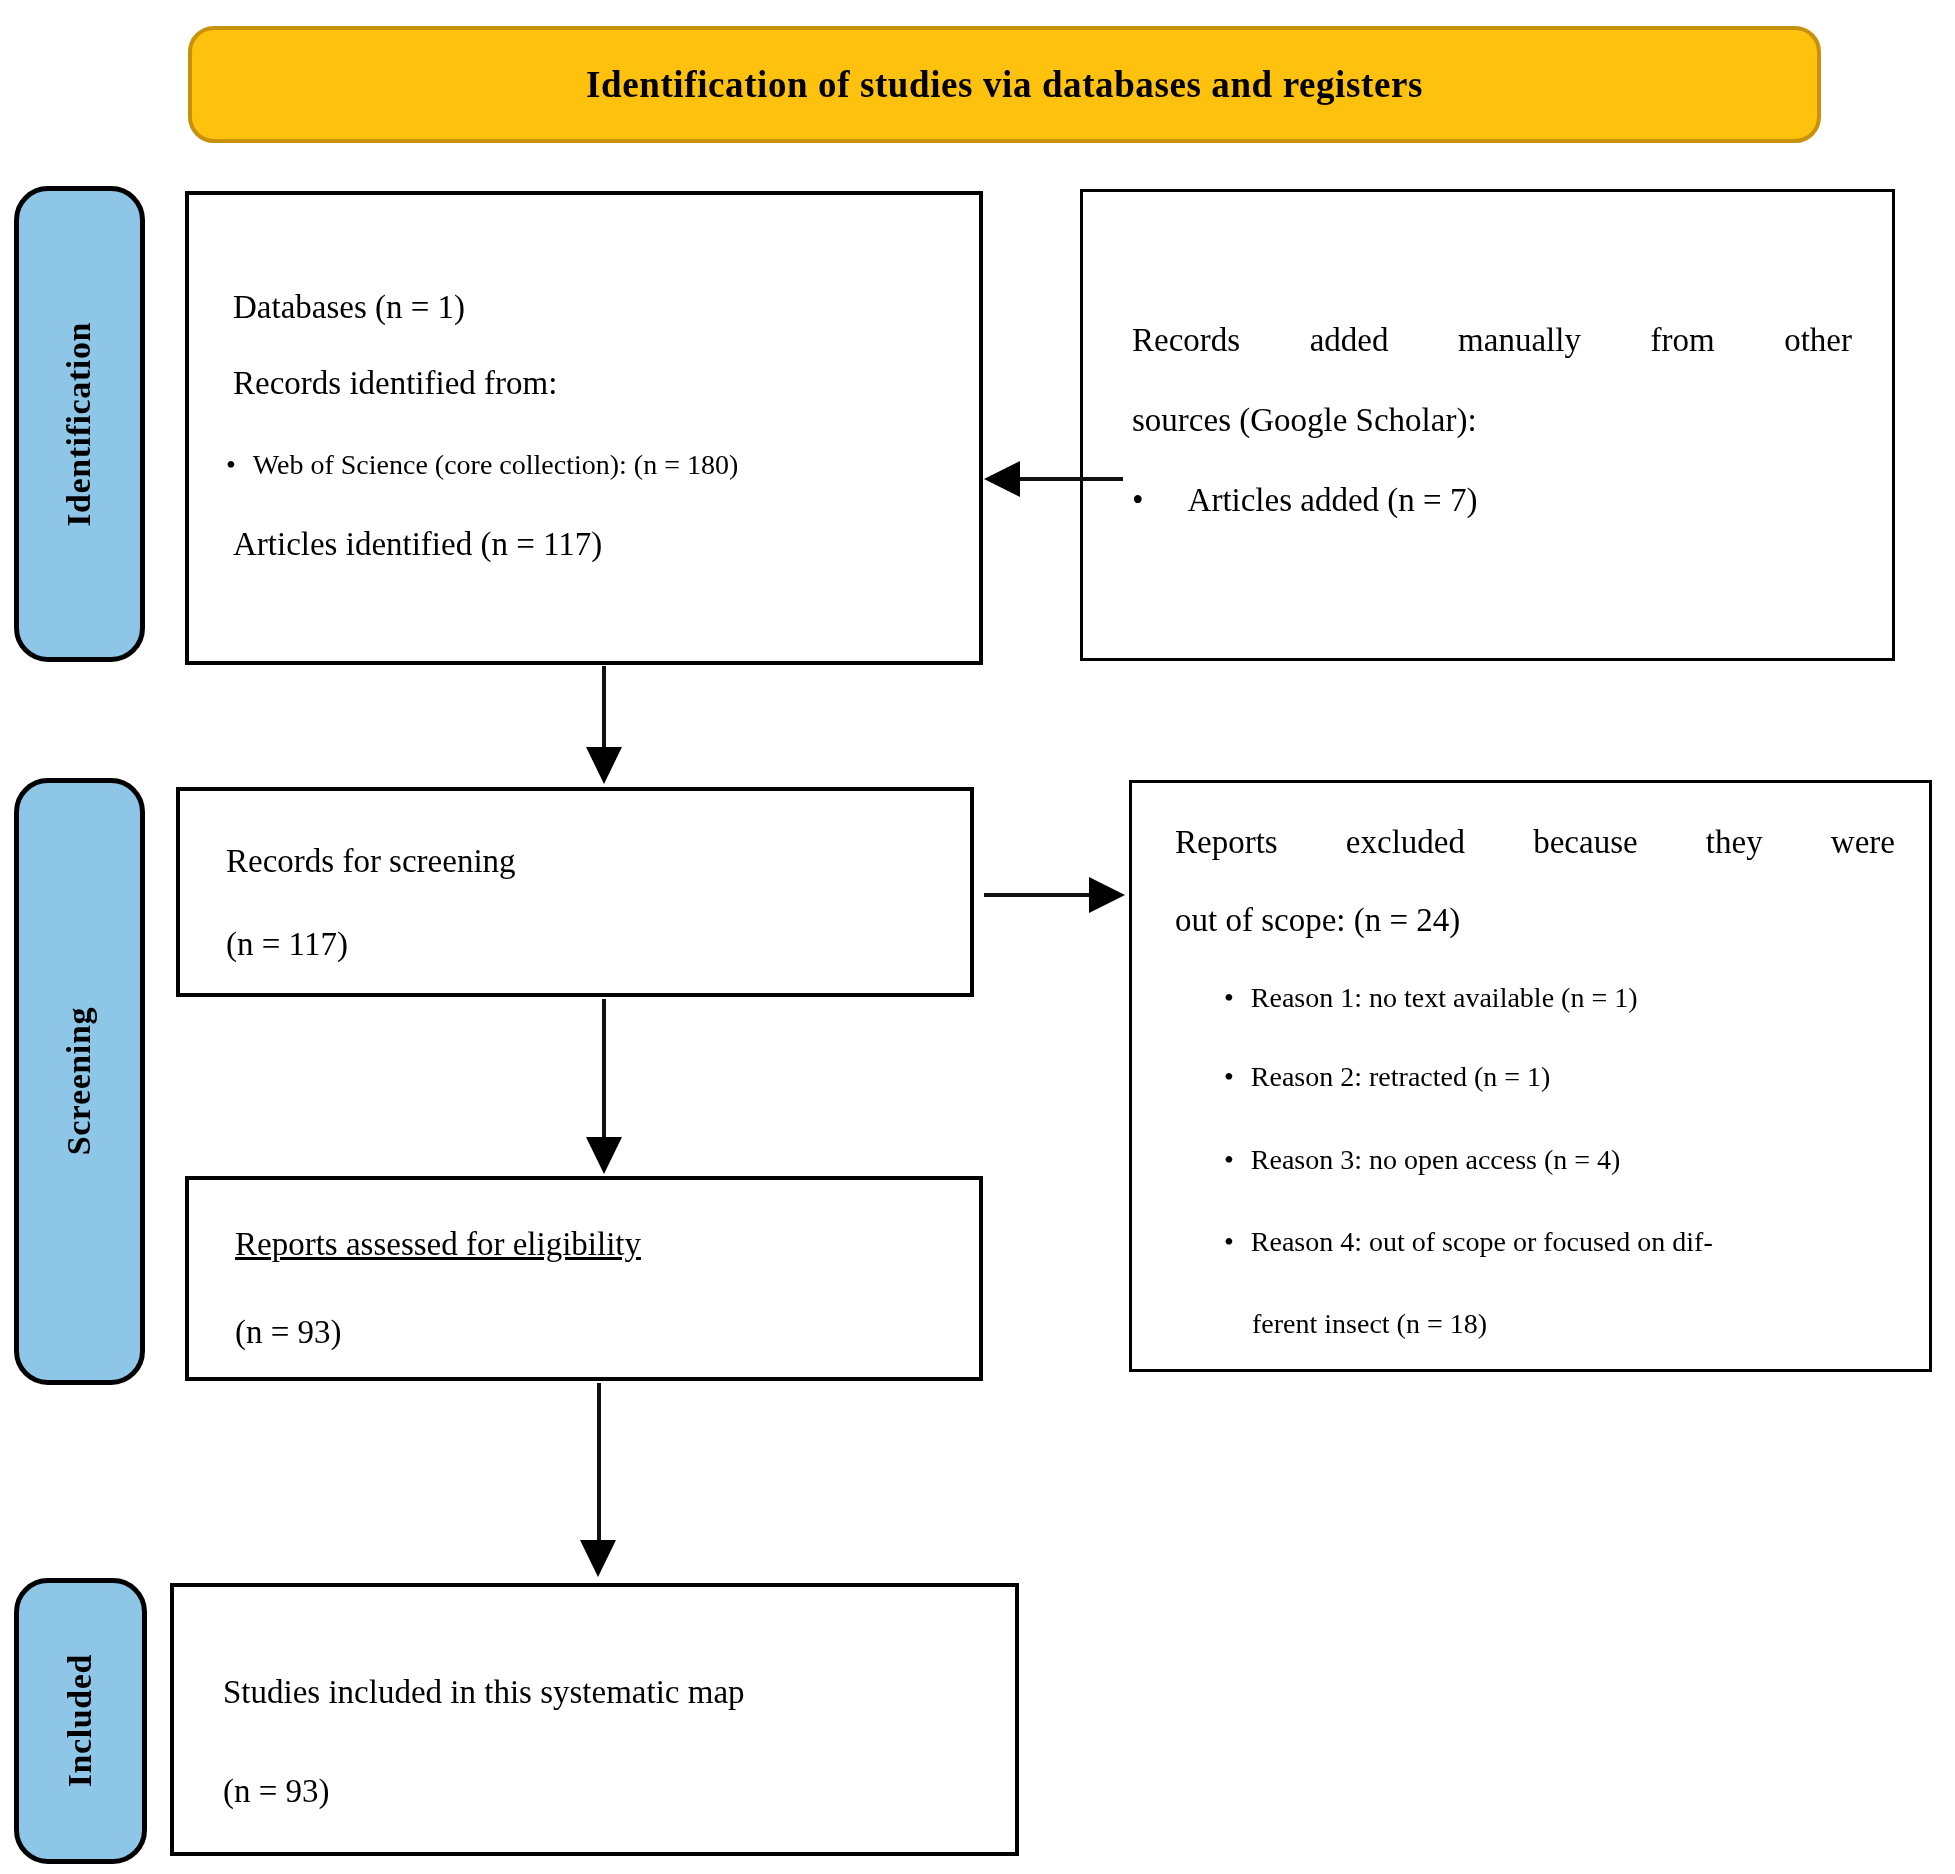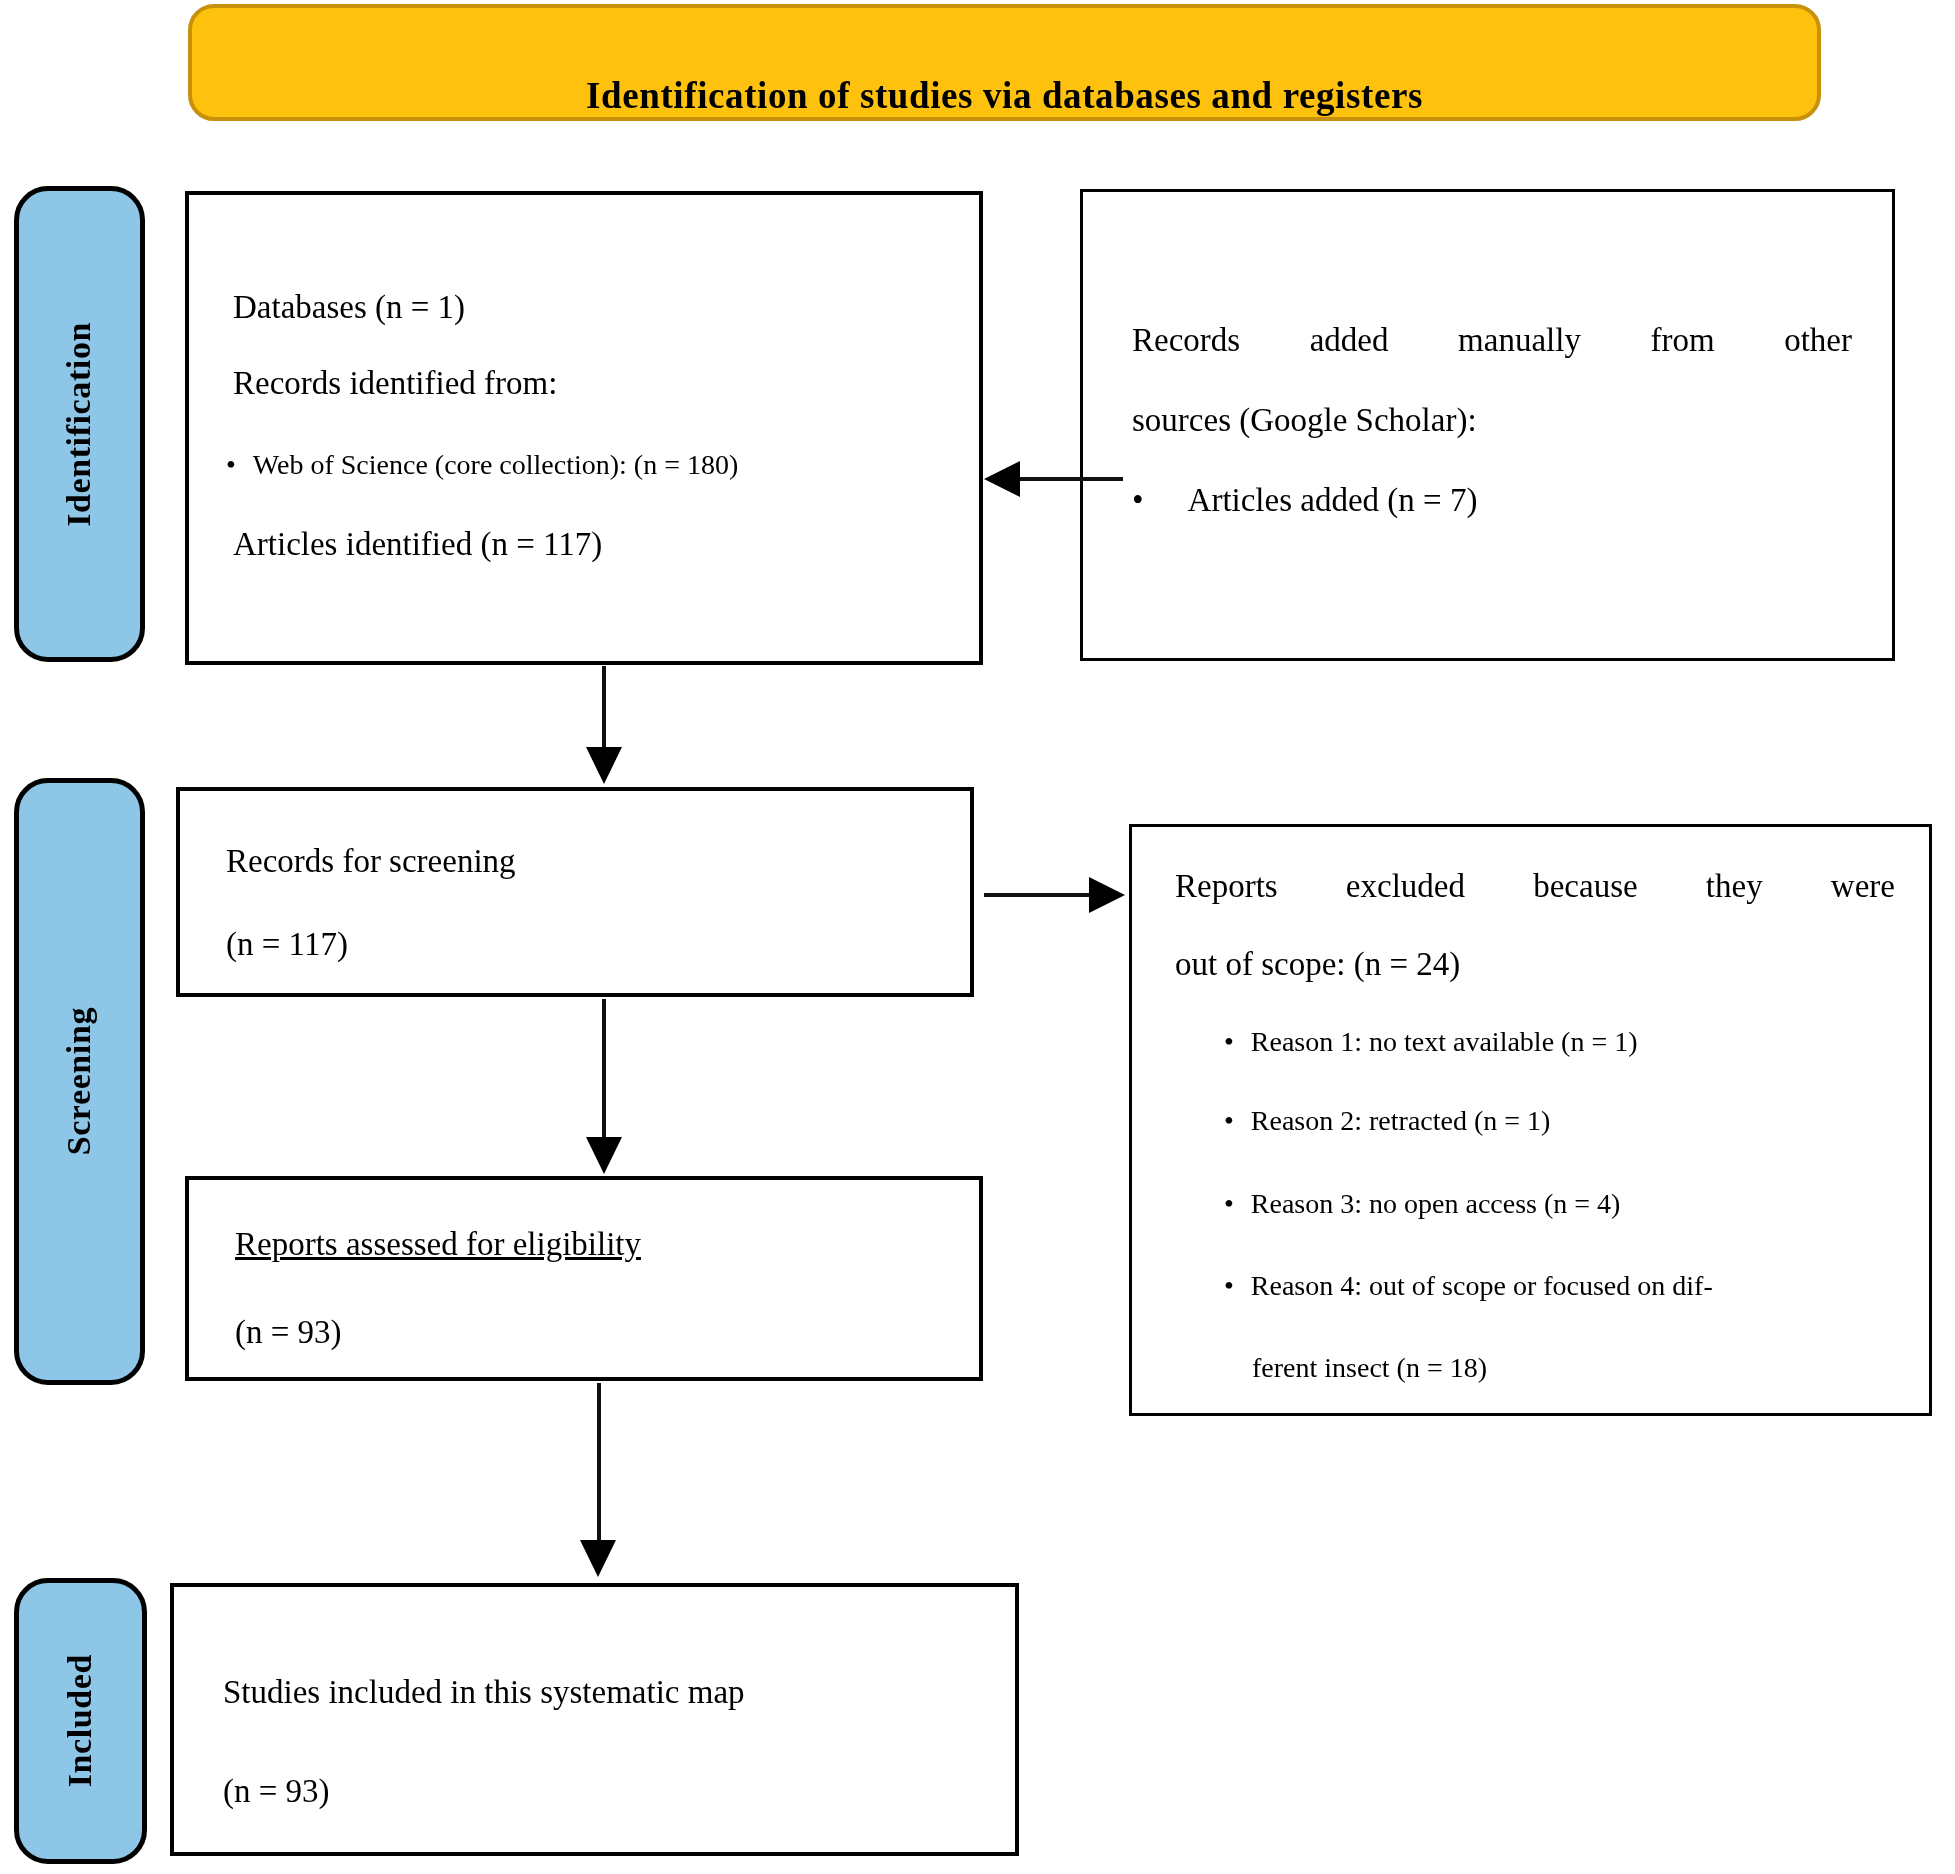--- a/index.html
+++ b/index.html
@@ -7,26 +7,26 @@
     position:relative;
     width:1955px;
     height:1875px;
     background:#ffffff;
     font-family:"Liberation Serif","DejaVu Serif",serif;
     color:#000000;
   }
   
   .banner{
     position:absolute;
-    left:188px; top:4px; width:1633px; height:117px;
+    left:188px; top:26px; width:1633px; height:117px;
     background:#FEC10D;
     border:4.3px solid #C8910B;
     border-radius:26px;
     box-sizing:border-box;
-    display:flex; align-items:flex-end; justify-content:center;
+    display:flex; align-items:center; justify-content:center;
   }
   .banner-text{
     font-size:37px; font-weight:bold; color:#000;
     letter-spacing:0.6px;
   }
   
   .stage-label{
     position:absolute;
     background:#8EC6E7;
     border:5.5px solid #000000;
@@ -46,21 +46,21 @@
   
   .fbox{
     position:absolute;
     background:#ffffff;
     border:4.3px solid #000000;
     box-sizing:border-box;
   }
   #box-records-identified{left:185px; top:191px; width:798px; height:474px;}
   #box-manual-additions{left:1080px; top:189px; width:815px; height:472px; border-width:3.7px;}
   #box-records-screening{left:176px; top:787px; width:798px; height:210px;}
-  #box-reports-excluded{left:1129px; top:824px; width:803px; height:592px; border-width:3.7px;}
+  #box-reports-excluded{left:1129px; top:780px; width:803px; height:592px; border-width:3.7px;}
   #box-reports-eligibility{left:185px; top:1176px; width:798px; height:205px;}
   #box-studies-included{left:170px; top:1583px; width:849px; height:273px;}
   
   .line{
     position:absolute;
     font-size:33px;
     line-height:43px;
     white-space:nowrap;
     color:#000;
   }

